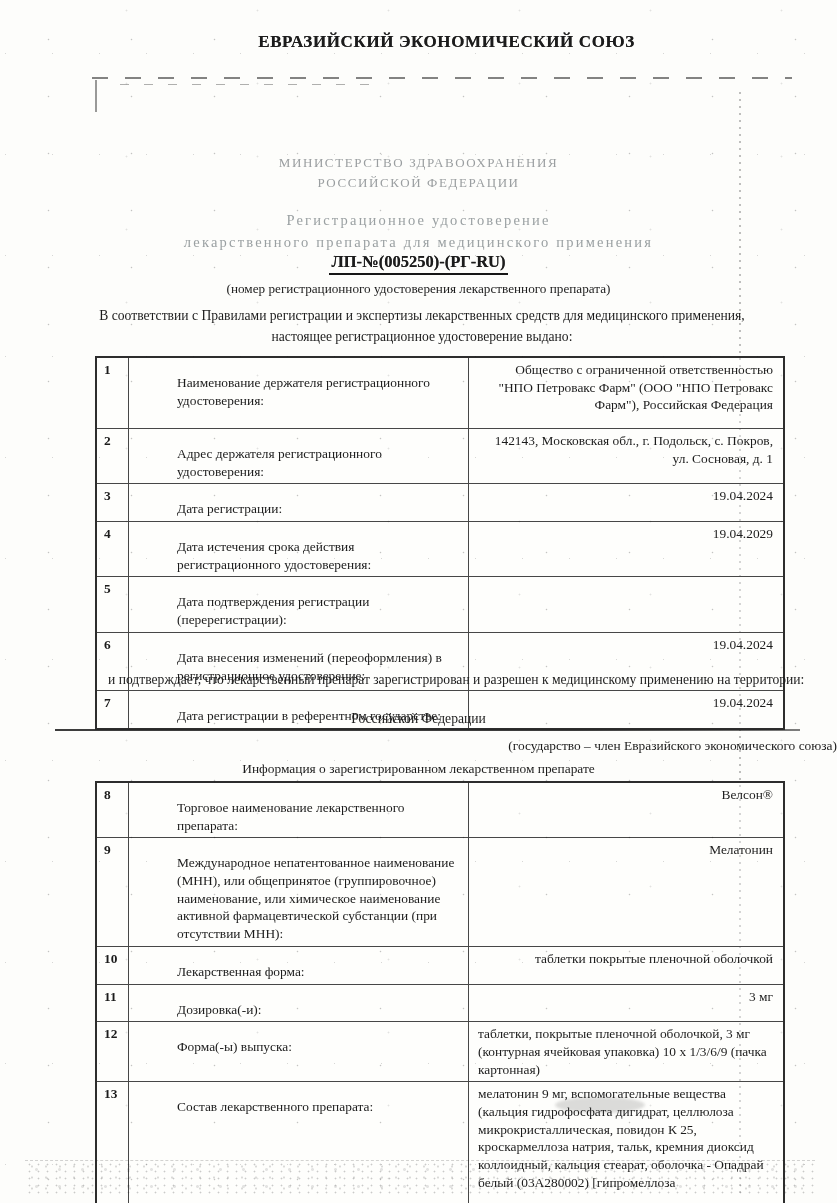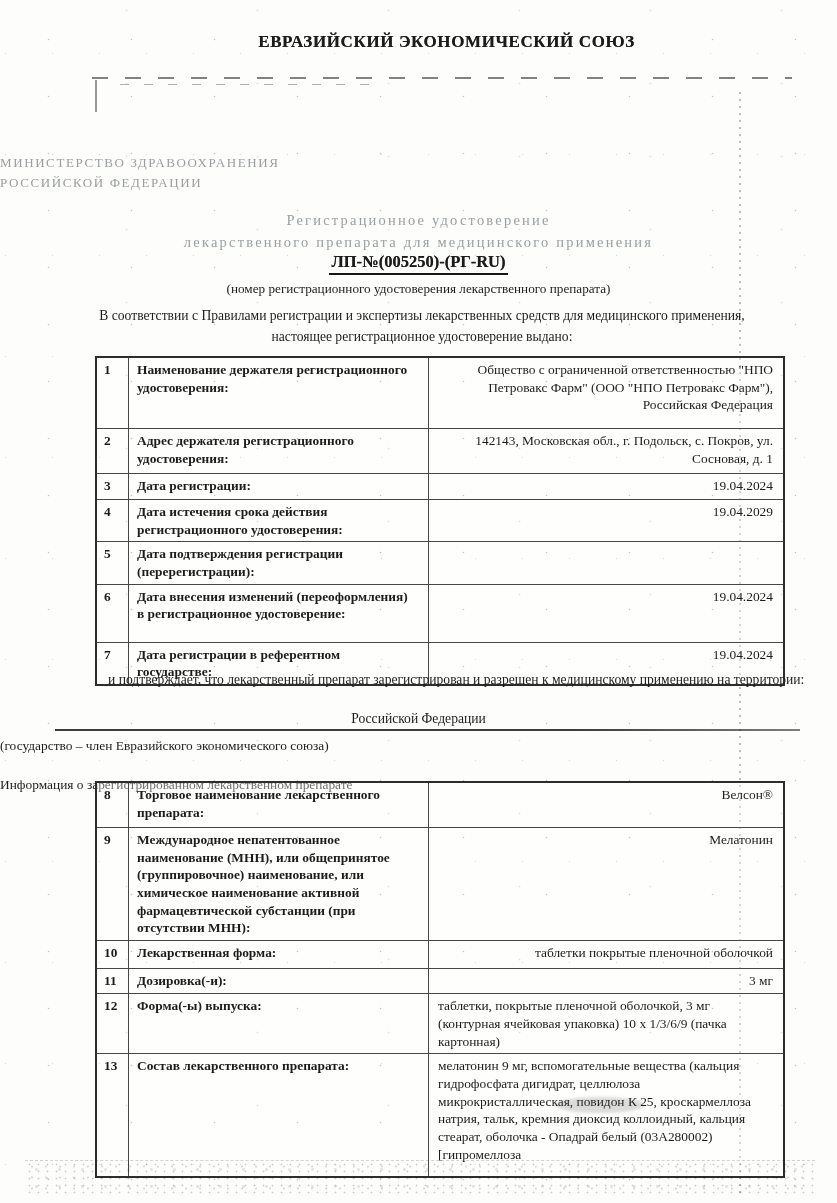--- a/index.html
+++ b/index.html
@@ -46,21 +46,21 @@
   .frame-vline-left{
     top:80px;left:95px;width:2px;height:32px;
     background:rgba(30,30,30,.45);
   }
   .frame-vline-right{
     top:92px;left:739px;width:2px;height:1105px;
     background:repeating-linear-gradient(180deg, rgba(30,30,30,.28) 0 2px, transparent 2px 7px);
   }
 
   .ministry{
-    top:153px;left:0;width:100%;text-align:left;
+    top:153px;left:0;width:100%;text-align:center;
     font-size:13px;line-height:1.55;letter-spacing:1.6px;
     color:#9a9ea0;
     filter:blur(.35px);
   }
   .cert-title{
     top:209px;left:0;width:100%;text-align:center;
     font-size:14.5px;line-height:1.55;letter-spacing:2.2px;
     color:#9aa0a2;
     filter:blur(.45px);
   }
@@ -93,21 +93,21 @@
   .trow{display:flex;border-bottom:1.6px solid #474747;}
   .trow:last-child{border-bottom:none;}
   .c-num{
     width:32px;flex:0 0 32px;box-sizing:border-box;
     border-right:1.6px solid #474747;
     font-weight:bold;padding:3px 2px 2px 7px;
   }
   .c-label{
     width:300px;flex:0 0 300px;box-sizing:border-box;
     border-right:1.6px solid #474747;
-    font-weight:bold;padding:3px 10px 3px 8px;
+    font-weight:normal;padding:16px 10px 3px 8px;margin-left:40px;
   }
   .c-value{
     flex:1;text-align:right;padding:3px 10px;box-sizing:border-box;
   }
   .value-left .c-value{text-align:left;padding-left:9px;}
   .tbl-holder{top:356px;}
   .tbl-product{top:781px;}
   .r-h70{min-height:70px;}  .r-h44{min-height:44px;}  .r-h25{min-height:25px;}
   .r-h40{min-height:40px;}  .r-h57{min-height:57px;}  .r-h35{min-height:35px;}
   .r-h101{min-height:101px;} .r-h27{min-height:27px;} .r-h24{min-height:24px;}
@@ -119,27 +119,26 @@
   }
   .territory{
     top:711px;left:0;width:100%;text-align:center;
     font-size:13.6px;
   }
   .territory-rule{
     top:729px;left:55px;width:745px;height:2px;
     background:linear-gradient(90deg, rgba(40,40,40,.9) 0 70%, rgba(40,40,40,.6) 100%);
   }
   .territory-caption{
-    top:738px;left:0;width:100%;text-align:left;
+    top:738px;left:0;width:100%;text-align:right;
     font-size:13.4px;
   }
   .info-title{
-    top:761px;left:0;width:100%;
+    top:761px;left:0;width:100%;text-align:center;
     font-size:13.4px;
-    margin-top:16px;
   }
   .noise-band{
     top:1160px;left:25px;width:790px;height:36px;
     border-top:1px dashed rgba(40,40,40,.45);
     background-image:
       radial-gradient(circle, rgba(25,25,25,.5) .6px, transparent 1.2px),
       radial-gradient(circle, rgba(25,25,25,.35) .7px, transparent 1.4px),
       radial-gradient(circle, rgba(25,25,25,.25) 1px, transparent 2px);
     background-size:9px 7px, 14px 11px, 23px 17px;
     opacity:.45;

